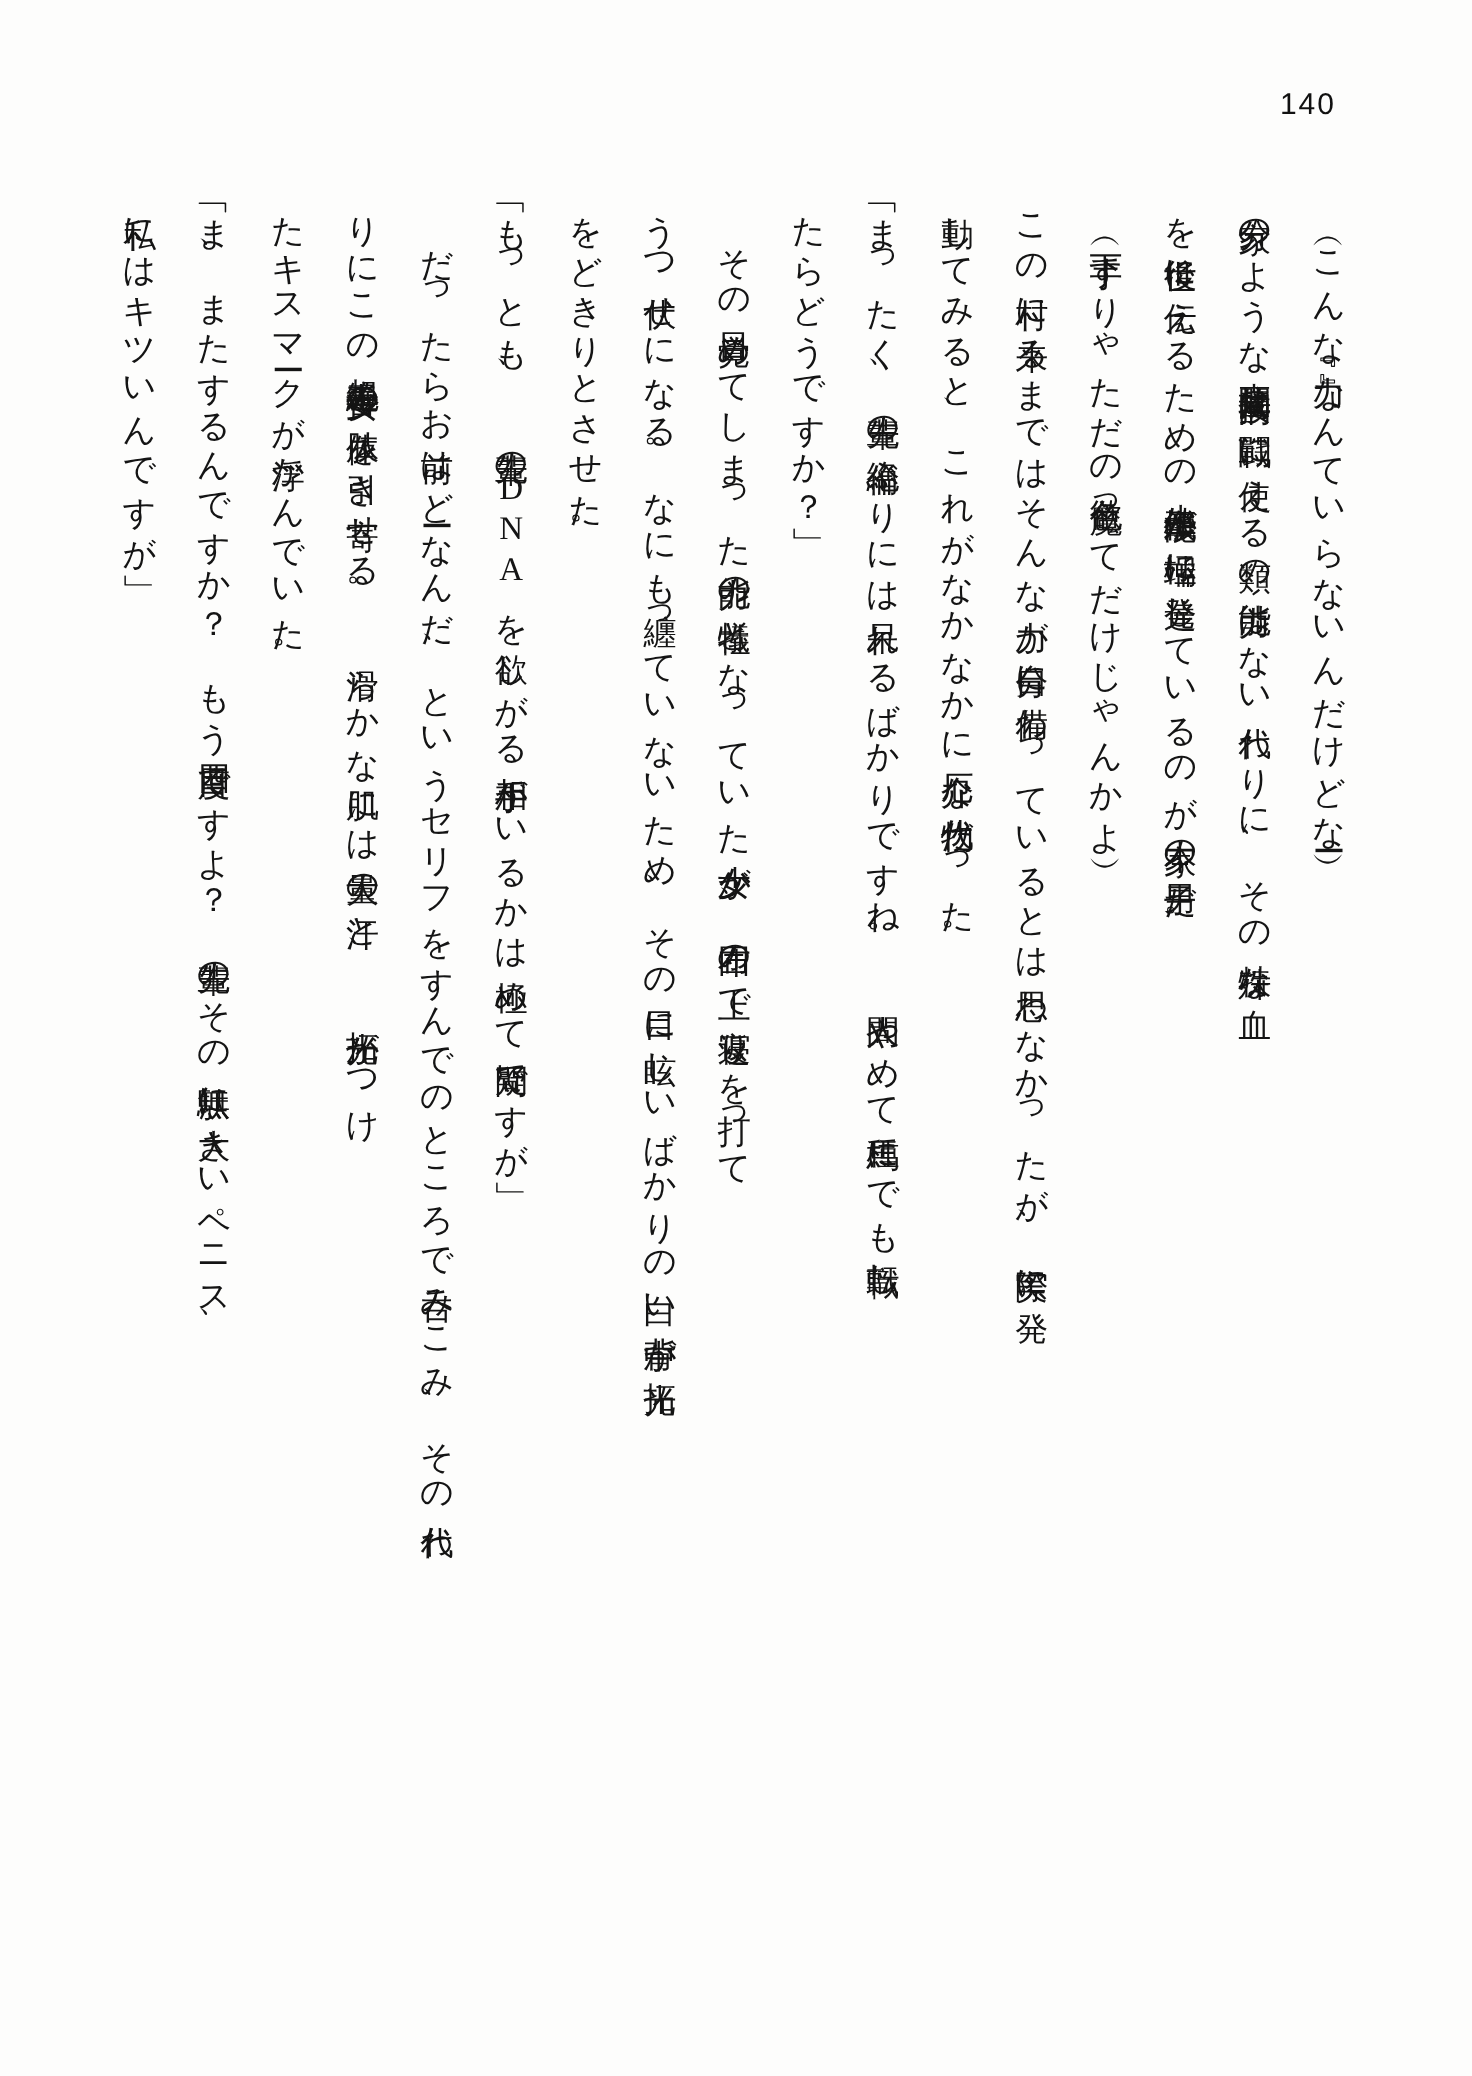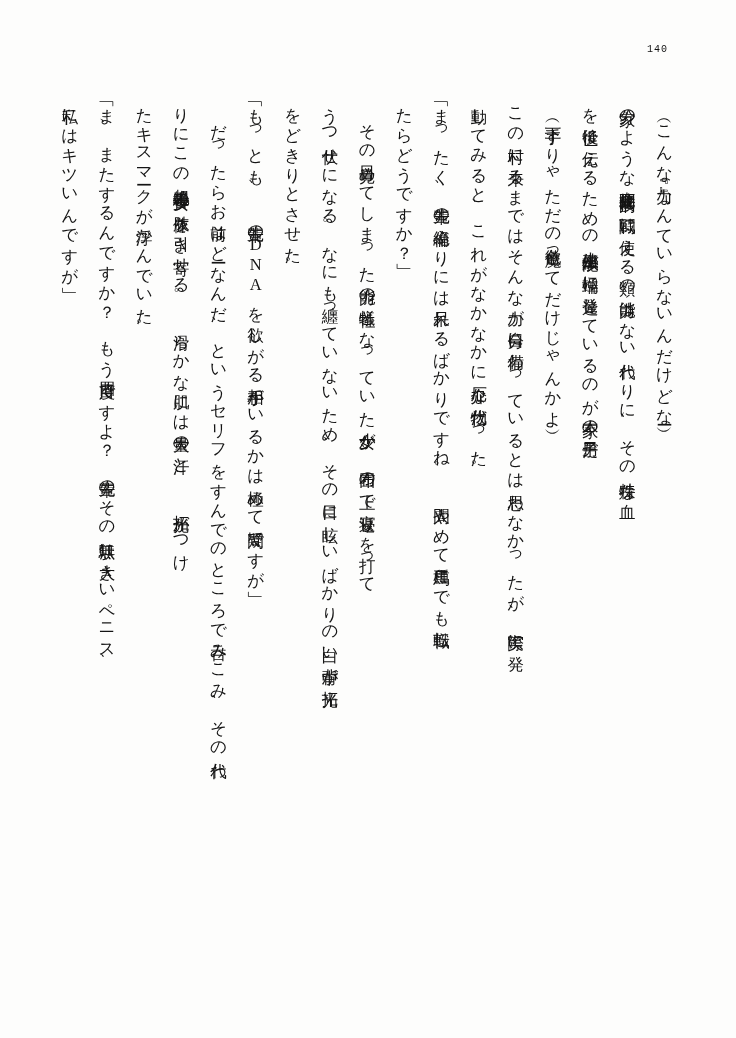--- a/index.html
+++ b/index.html
@@ -15,24 +15,24 @@
     position: relative;
     width: 736px;
     height: 1038px;
     background: #fdfdfc;
     overflow: hidden;
   }
   .page-number {
     position: absolute;
     top: 44px;
     right: 68px;
-    font-size: 10px;
+    font-size: 15px;
     letter-spacing: 1px;
     color: #111;
-    font-family: Liberation Mono, monospace;
+    font-family: Liberation Sans, sans-serif;
   }
   .text-body {
     position: absolute;
     top: 96px;
     right: 56px;
     left: 56px;
     bottom: 60px;
     writing-mode: vertical-rl;
     text-orientation: upright;
     direction: ltr;

